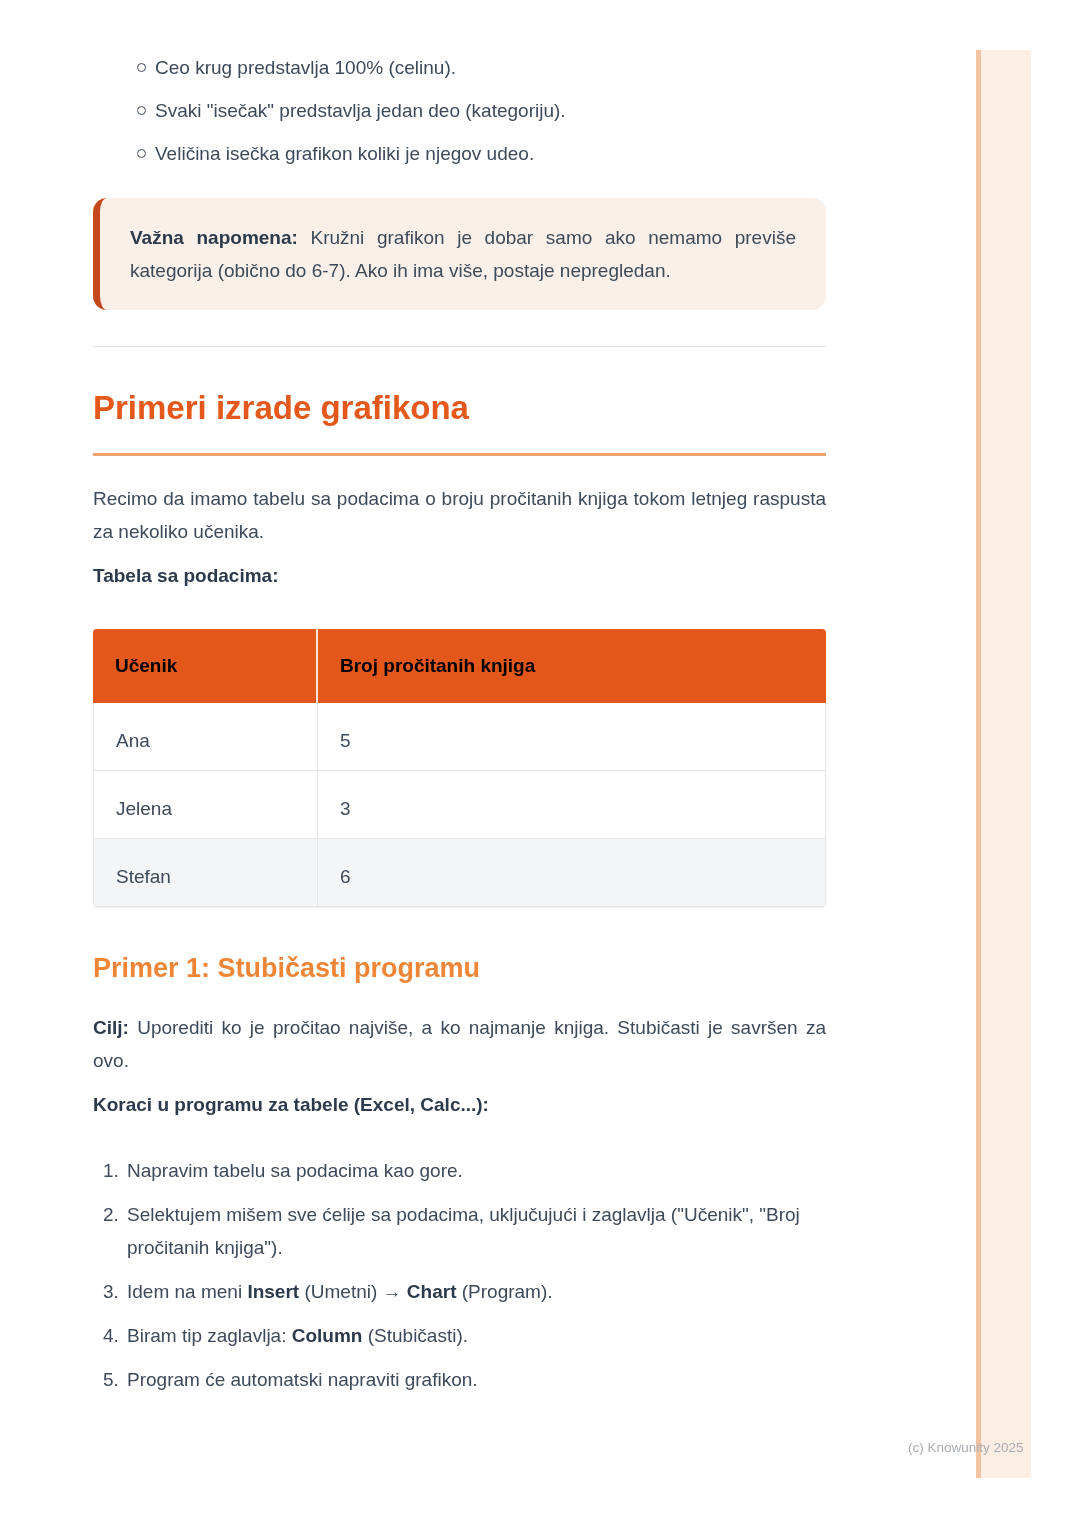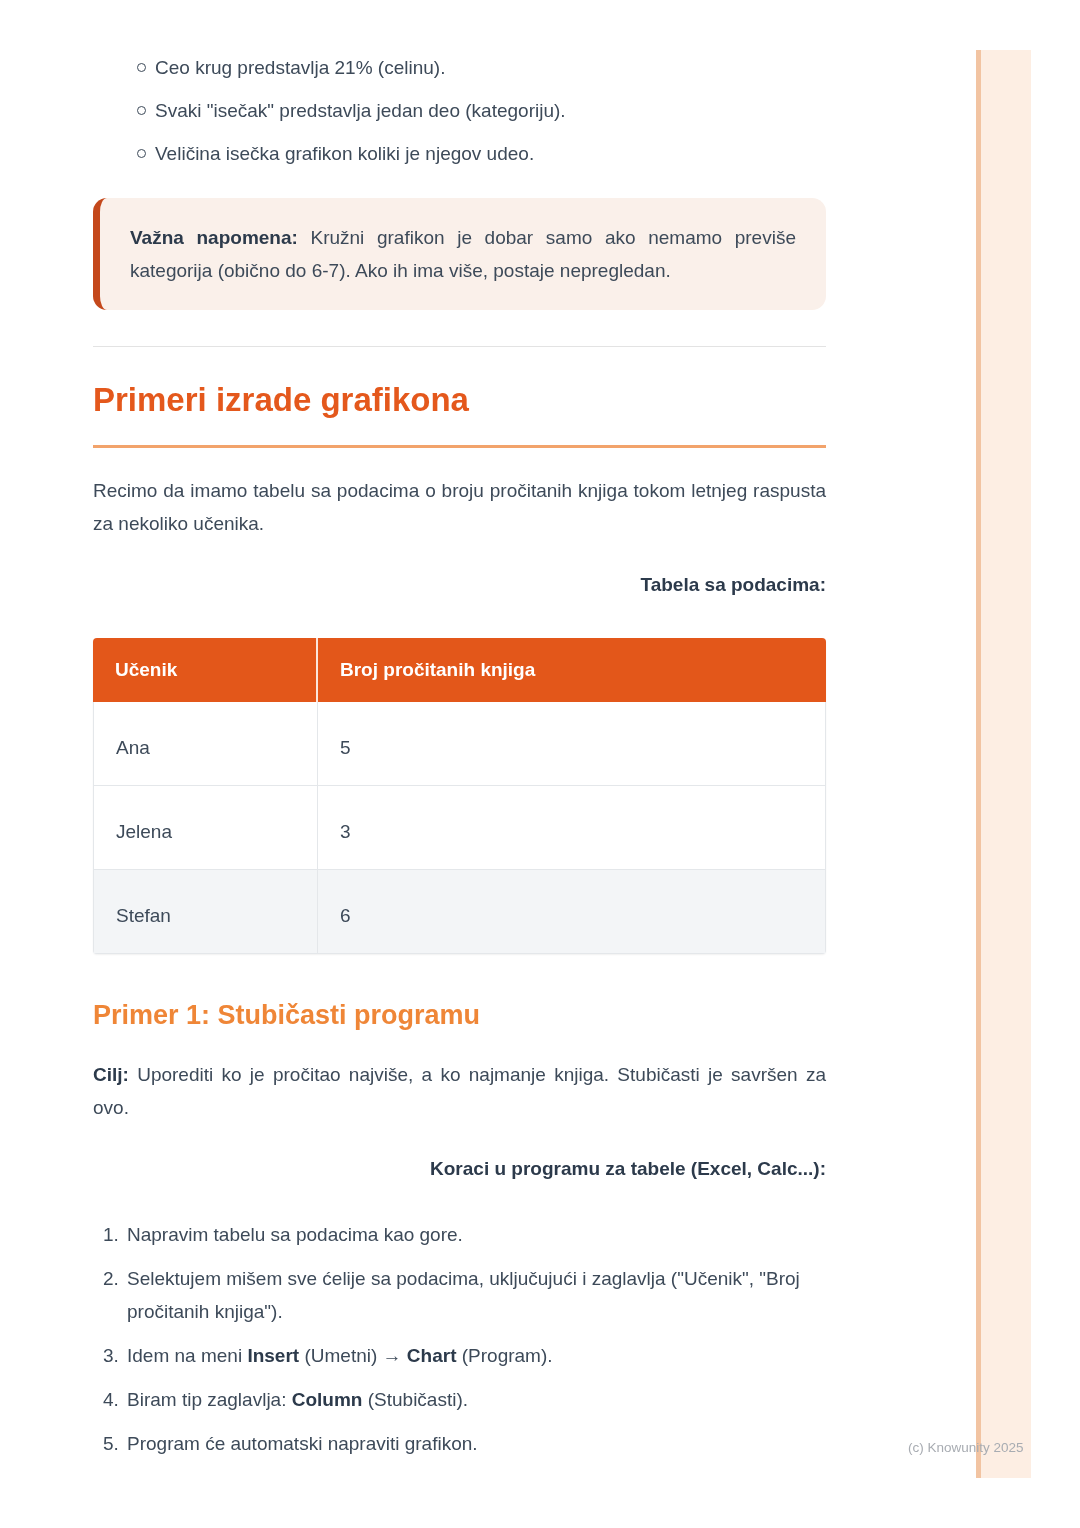--- a/index.html
+++ b/index.html
@@ -44,42 +44,42 @@
     border-left:7px solid var(--callout-border);
     border-radius:14px;
     padding:23px 30px 23px 30px;
     font-size:19px;line-height:33px;text-align:justify;
   }
   .callout .label{font-weight:700;color:var(--text-strong);}
 
   .divider{margin-top:36px;border:none;border-top:1px solid #e3e3e3;height:0;}
 
   h1.section-title{
-    margin-top:32px;font-size:33px;line-height:42px;font-weight:700;
+    margin-top:40px;font-size:33px;line-height:42px;font-weight:700;
     color:var(--accent);
     padding-bottom:24px;border-bottom:3px solid var(--accent-light);
   }
 
   p.body-par{margin-top:26px;font-size:19px;line-height:33px;text-align:justify;}
-  .bold-label{margin-top:32px;font-size:19px;line-height:26px;font-weight:700;color:var(--text-strong);text-align:right;}
+  .bold-label{margin-top:15px;font-size:19px;line-height:26px;font-weight:700;color:var(--text-strong);}
 
   
   table.data-table{
     margin-top:40px;width:733px;border-collapse:separate;border-spacing:0;
     border-radius:4px;overflow:hidden;
     box-shadow:0 1px 2px rgba(0,0,0,0.06);
   }
   table.data-table th{
-    background:var(--table-header-bg);color:#ffffff;font-weight:700;font-size:19px;
-    text-align:left;padding:0 0 0 22px;height:64px;vertical-align:middle;
+    background:var(--table-header-bg);color:#000000;font-weight:700;font-size:19px;
+    text-align:left;padding:0 0 0 22px;height:74px;vertical-align:middle;
     border-right:2px solid rgba(255,255,255,0.85);
   }
   table.data-table th:last-child{border-right:none;}
   table.data-table td{
-    font-size:19px;color:var(--text);padding:8px 0 0 22px;height:84px;vertical-align:middle;
+    font-size:19px;color:var(--text);padding:8px 0 0 22px;height:68px;vertical-align:middle;
     border-bottom:1px solid var(--table-border);
     border-right:1px solid var(--table-border);
     background:#ffffff;
   }
   table.data-table td:first-child{width:225px;border-left:1px solid var(--table-border);}
   table.data-table td:last-child{border-right:1px solid var(--table-border);}
   table.data-table tr.alt td{background:var(--row-alt-bg);}
 
   h2.example-title{
     margin-top:44px;font-size:27px;line-height:34px;font-weight:700;
@@ -110,21 +110,21 @@
   }
 </style>
 </head>
 <body>
 
 <div class="page">
 
   <div class="content">
 
     <ul class="intro-bullets">
-        <li>Ceo krug predstavlja 21% (celinu).</li>
+        <li>Ceo krug predstavlja 100% (celinu).</li>
         <li>Svaki "isečak" predstavlja jedan deo (kategoriju).</li>
         <li>Veličina isečka grafikon koliki je njegov udeo.</li>
       </ul>
 
     <div class="callout">
       <span class="label">Važna napomena:</span><span> Kružni grafikon je dobar samo ako nemamo previše kategorija (obično do 6-7). Ako ih ima više, postaje nepregledan.</span>
     </div>
 
     <hr class="divider">
 

